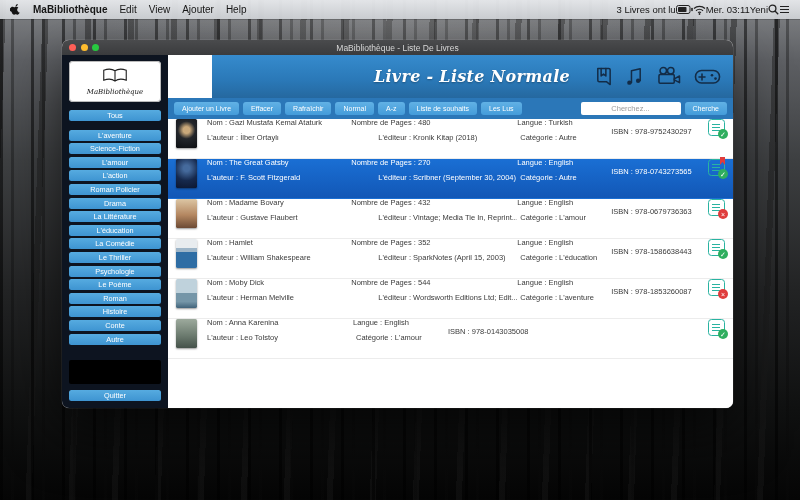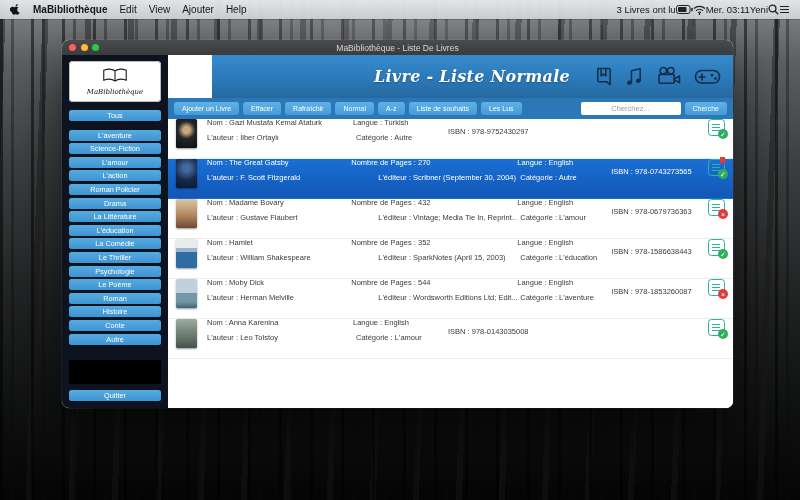--- a/index.html
+++ b/index.html
@@ -235,20 +235,24 @@
         </div>
 
         <div class="book-list">
 
           <div class="row">
             <div class="cover c0"></div>
             <div class="cell w-nom">
               <div class="ln"><span class="lb">Nom :</span> <span>Gazi Mustafa Kemal Ataturk</span></div>
               <div class="ln"><span class="lb">L'auteur :</span> <span>İlber Ortaylı</span></div>
             </div>
+            <div class="cell w-pages">
+              <div class="ln"><span class="lb">Nombre de Pages :</span> <span>480</span></div>
+              <div class="ln ind"><span class="lb">L'éditeur :</span> <span>Kronik Kitap (2018)</span></div>
+            </div>
             <div class="cell w-lang">
               <div class="ln"><span class="lb">Langue :</span> <span>Turkish</span></div>
               <div class="ln ind2"><span class="lb">Catégorie :</span> <span>Autre</span></div>
             </div>
             <div class="cell w-isbn">
               <div class="ln"><span class="lb">ISBN :</span> <span>978-9752430297</span></div>
             </div>
             <div class="task-icon check">
                 <span class="badge">✓</span>
               </div>

